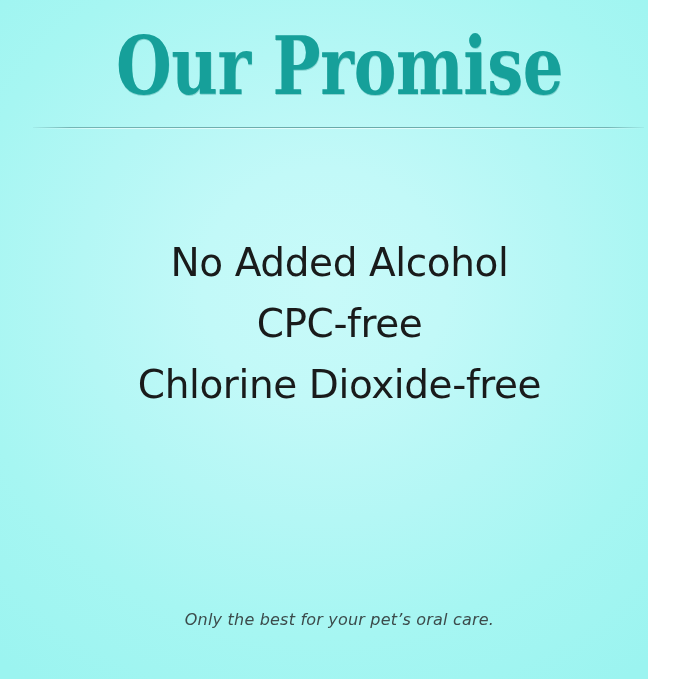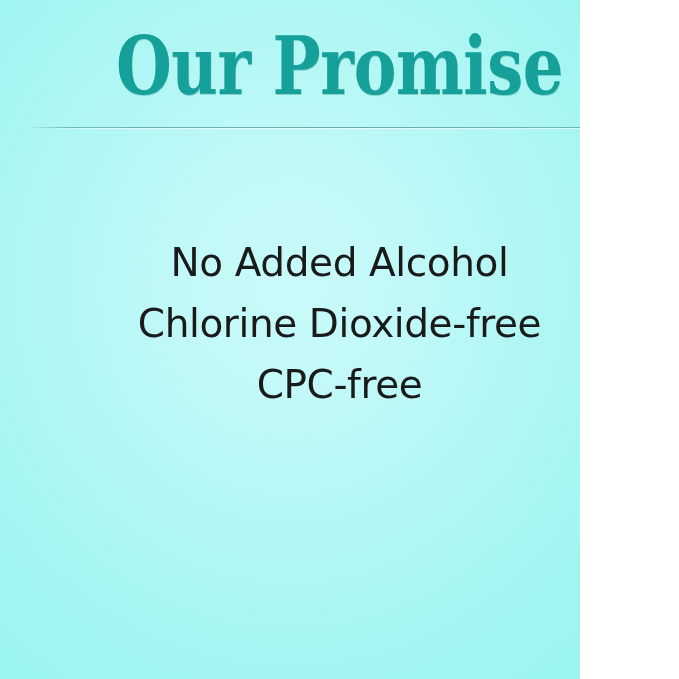--- a/index.html
+++ b/index.html
@@ -8,21 +8,21 @@
   }
   body {
     width: 679px;
     height: 679px;
     overflow: hidden;
     font-family: "DejaVu Sans", sans-serif;
   }
 
   #poster {
     position: relative;
-    width: 580px;
+    width: 648px;
     height: 679px;
     box-sizing: border-box;
     background:
       radial-gradient(ellipse 78% 72% at 50% 42%,
         #c8faf9 0%,
         #c2f9f8 24%,
         #b4f7f5 48%,
         #a6f6f2 72%,
         #9bf4f0 100%);
     overflow: hidden;
@@ -122,18 +122,19 @@
     <span class="title">Our Promise</span>
   </div>
 
   <div class="divider-wrap">
     <div class="divider"></div>
     <div class="divider-hi"></div>
   </div>
 
   <div class="promise-list">
     <div class="promise-item">No Added Alcohol</div>
+    <div class="promise-item">CPC-free</div>
     <div class="promise-item">Chlorine Dioxide-free</div>
-    <div class="promise-item">CPC-free</div>
   </div>
 
+  <div class="tagline">Only the best for your pet’s oral care.</div>
 
 </div>
 
 </body></html>

